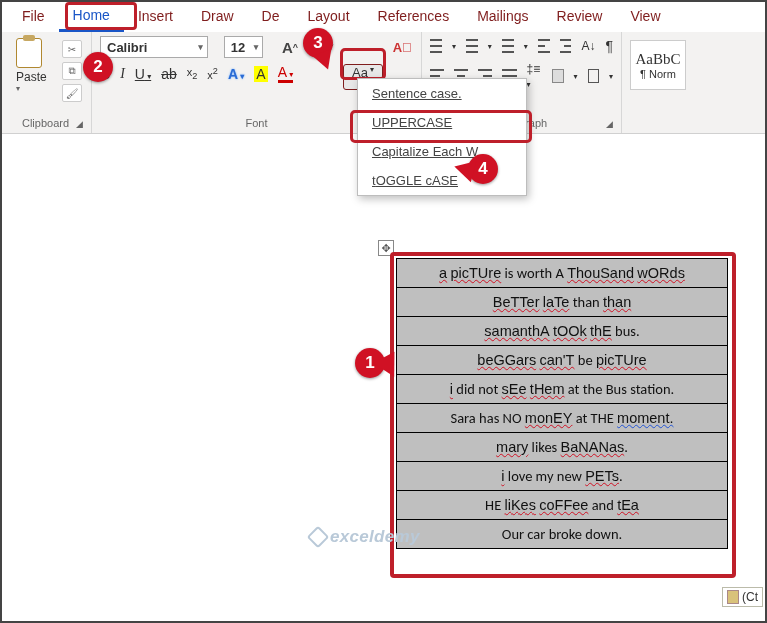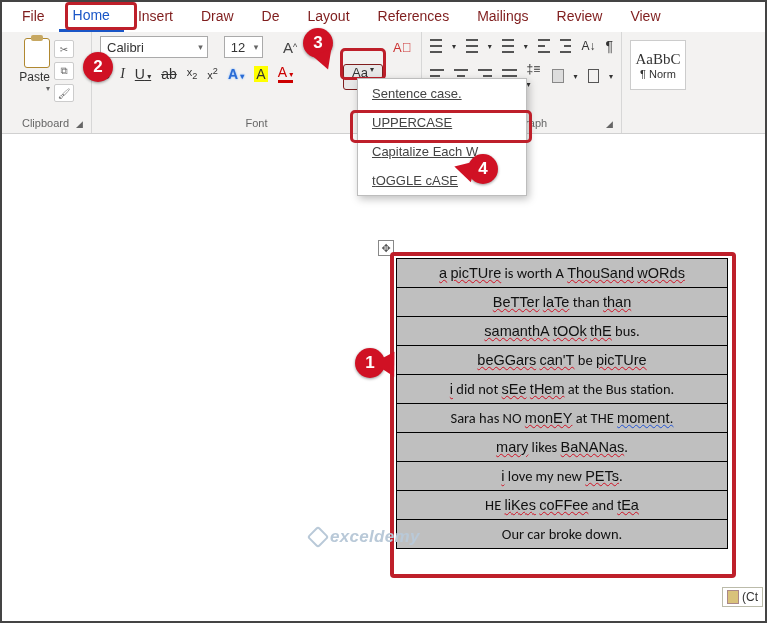--- a/index.html
+++ b/index.html
@@ -13,30 +13,30 @@
   .home-highlight { position: absolute; left: 65px; top: 2px; width: 72px; height: 28px; border: 3px solid #be1f2a; border-radius: 4px; pointer-events: none; }
 
   
   .ribbon { display: flex; background: #f3f2f1; border-bottom: 1px solid #d0d0d0; height: 102px; }
   .group { border-right: 1px solid #d7d7d7; padding: 4px 8px 2px 8px; display: flex; flex-direction: column; justify-content: space-between; }
   .group-label { text-align: center; font-size: 11px; color: #666; padding-bottom: 2px; position: relative; }
   .launcher { position: absolute; right: 0; bottom: 2px; font-size: 9px; color: #666; }
 
   
   .clipboard-body { display: flex; align-items: flex-start; gap: 4px; }
-  .paste-btn { display: flex; flex-direction: column; align-items: flex-end; width: 42px; padding-top: 2px; }
+  .paste-btn { display: flex; flex-direction: column; align-items: flex-start; width: 42px; padding-top: 2px; margin-left: 8px; }
   .clipboard-icon { width: 26px; height: 30px; border: 1px solid #b08830; border-radius: 3px; background: linear-gradient(#fff,#fff); position: relative; }
   .clipboard-icon::before { content:""; position:absolute; top:-4px; left:6px; width:12px; height:6px; background:#c7a862; border-radius:2px; }
   .paste-label { font-size: 12px; margin-top: 2px; }
   .mini-btns { display:flex; flex-direction:column; gap:4px; margin-top:4px; }
   .mini { width:20px; height:18px; background:#fff; border:1px solid #ccc; border-radius:2px; font-size:10px; display:flex; align-items:center; justify-content:center; color:#666; }
 
   
   .font-body { display:flex; flex-direction:column; gap:6px; }
-  .font-row1 { display:flex; align-items:center; gap:16px; }
+  .font-row1 { display:flex; align-items:center; gap:16px;font-weight:bold; }
   .combo { background:#fff; border:1px solid #aaa; height:22px; display:flex; align-items:center; padding:0 16px 0 6px; font-size:13px; position:relative; }
   .combo .chev { position:absolute; right:4px; font-size:9px; color:#666; }
   .font-name { width:110px; }
   .font-size { width:40px; }
   .sq { width:22px; height:22px; display:flex; align-items:center; justify-content:center; font-size:13px; color:#444; }
   .font-row2 { display:flex; align-items:center; gap:10px; font-size:14px; }
   .font-row2 .b { font-weight:bold; }
   .font-row2 .i { font-style:italic; font-family:Georgia,serif; }
   .font-row2 .u { text-decoration:underline; }
   .font-row2 .s { text-decoration:line-through; }

